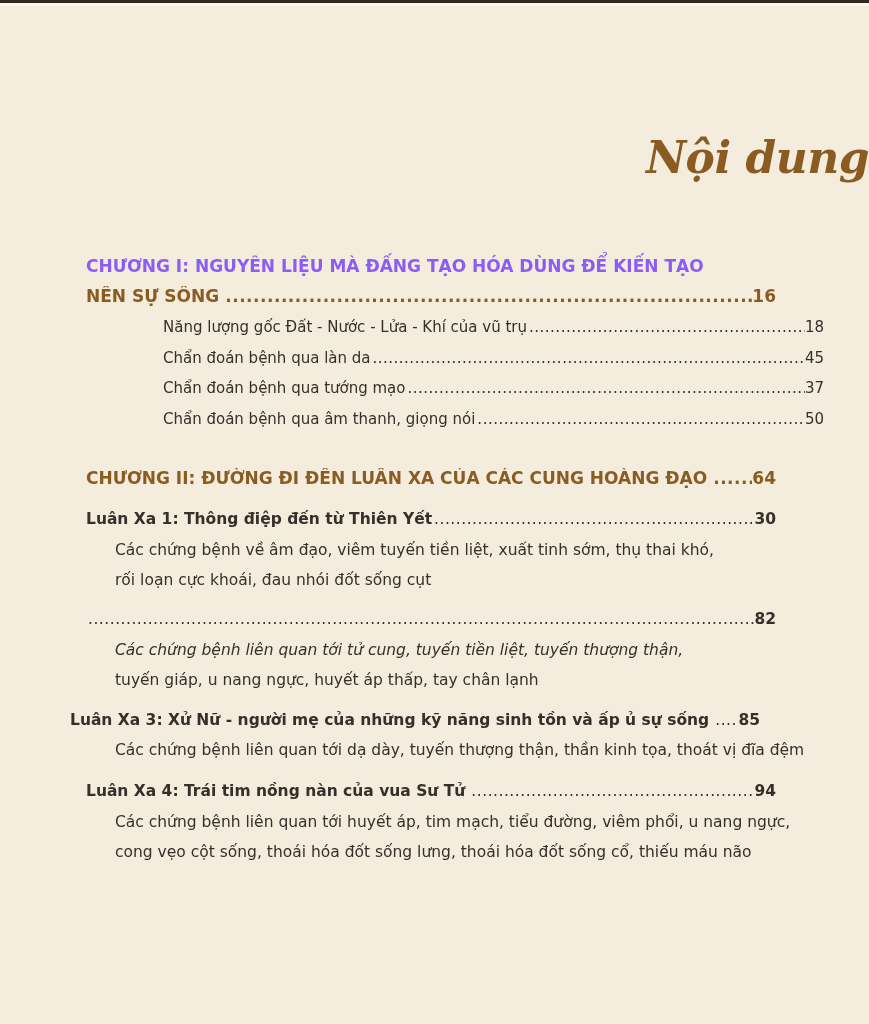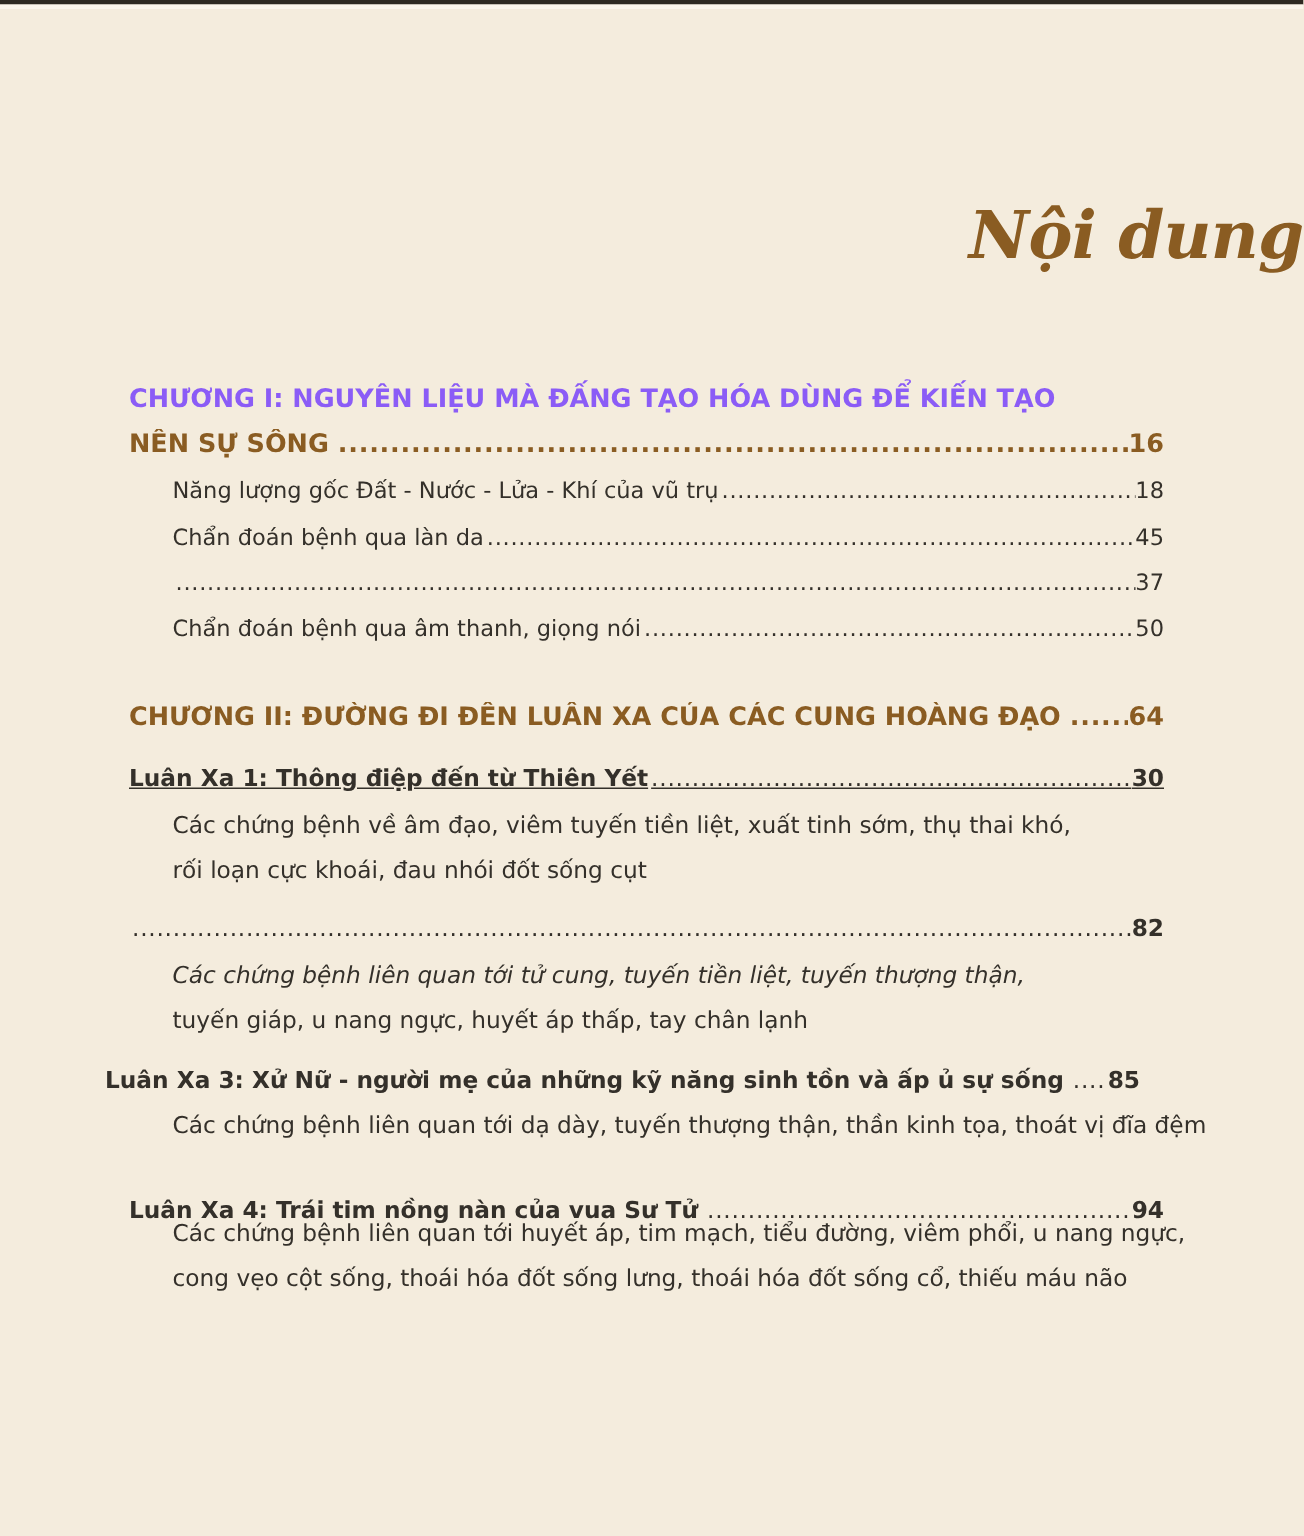--- a/index.html
+++ b/index.html
@@ -26,21 +26,21 @@
   .row .dots {
     flex: 1 1 auto; overflow: hidden; white-space: nowrap;
     letter-spacing: 0.5px; margin-left: 2px;
   }
   .row .dots::before {
     content: "....................................................................................................................................................................................................................................................";
   }
   .row .pg { flex: 0 0 auto; text-align: right; }
   .chapter { color: #8a5c22; font-weight: bold; font-size: 17px; }
   .chapter-line1 { position: absolute; left: 86px; color: #8b5cf6; font-weight: bold; font-size: 17px; white-space: nowrap; }
-  .sub { font-size: 15px; color: #34302a; }
+  .sub { font-size: 15px; color: #34302a; margin-left: 48px; }
   .sec { font-size: 15.5px; font-weight: bold; color: #34302a; }
   .desc { position: absolute; left: 115px; font-size: 15.5px; color: #34302a; white-space: nowrap; }
 </style>
 </head>
 <body>
 
 <div class="top-bar"></div>
 <div class="top-bar-light"></div>
 
 <h1 class="title" style="margin:0;">Nội dung</h1>
@@ -56,36 +56,37 @@
   <span class="txt">Năng lượng gốc Đất - Nước - Lửa - Khí của vũ trụ</span>
   <span class="dots"></span>
   <span class="pg">18</span>
 </div>
 <div class="row sub" style="left:115px; width:661px; top:349px;">
   <span class="txt">Chẩn đoán bệnh qua làn da</span>
   <span class="dots"></span>
   <span class="pg">45</span>
 </div>
 <div class="row sub" style="left:115px; width:661px; top:379px;">
+  <span class="txt">Chẩn đoán bệnh qua tướng mạo</span>
   <span class="dots"></span>
   <span class="pg">37</span>
 </div>
 <div class="row sub" style="left:115px; width:661px; top:410px;">
   <span class="txt">Chẩn đoán bệnh qua âm thanh, giọng nói</span>
   <span class="dots"></span>
   <span class="pg">50</span>
 </div>
 
 <div class="row chapter" style="left:86px; width:690px; top:468px;">
   <span class="txt">CHƯƠNG II: ĐƯỜNG ĐI ĐẾN LUÂN XA CỦA CÁC CUNG HOÀNG ĐẠO</span>
   <span class="dots" style="margin-left:6px;"></span>
   <span class="pg">64</span>
 </div>
 
-<div class="row sec" style="left:86px; width:690px; top:510px;text-decoration:underline;">
+<div class="row sec" style="left:86px; width:690px; top:510px;">
   <span class="txt">Luân Xa 1: Thông điệp đến từ Thiên Yết</span>
   <span class="dots" style="font-weight:normal;"></span>
   <span class="pg">30</span>
 </div>
 <div class="desc" style="top:541px;">Các chứng bệnh về âm đạo, viêm tuyến tiền liệt, xuất tinh sớm, thụ thai khó,</div>
 <div class="desc" style="top:571px;">rối loạn cực khoái, đau nhói đốt sống cụt</div>
 
 <div class="row sec" style="left:86px; width:690px; top:610px;">
   <span class="dots" style="font-weight:normal;"></span>
   <span class="pg">82</span>
@@ -93,19 +94,19 @@
 <div class="desc" style="top:641px;font-style:italic;">Các chứng bệnh liên quan tới tử cung, tuyến tiền liệt, tuyến thượng thận,</div>
 <div class="desc" style="top:671px;">tuyến giáp, u nang ngực, huyết áp thấp, tay chân lạnh</div>
 
 <div class="row sec" style="left:70px; width:690px; top:711px;">
   <span class="txt">Luân Xa 3: Xử Nữ - người mẹ của những kỹ năng sinh tồn và ấp ủ sự sống</span>
   <span class="dots" style="font-weight:normal; margin-left:6px;"></span>
   <span class="pg">85</span>
 </div>
 <div class="desc" style="top:741px;">Các chứng bệnh liên quan tới dạ dày, tuyến thượng thận, thần kinh tọa, thoát vị đĩa đệm</div>
 
-<div class="row sec" style="left:86px; width:690px; top:798px;align-items:center;">
+<div class="row sec" style="left:86px; width:690px; top:782px;align-items:center;">
   <span class="txt">Luân Xa 4: Trái tim nồng nàn của vua Sư Tử</span>
   <span class="dots" style="font-weight:normal; margin-left:6px;"></span>
   <span class="pg">94</span>
 </div>
 <div class="desc" style="top:813px;">Các chứng bệnh liên quan tới huyết áp, tim mạch, tiểu đường, viêm phổi, u nang ngực,</div>
 <div class="desc" style="top:843px;">cong vẹo cột sống, thoái hóa đốt sống lưng, thoái hóa đốt sống cổ, thiếu máu não</div>
 
 </body></html>

